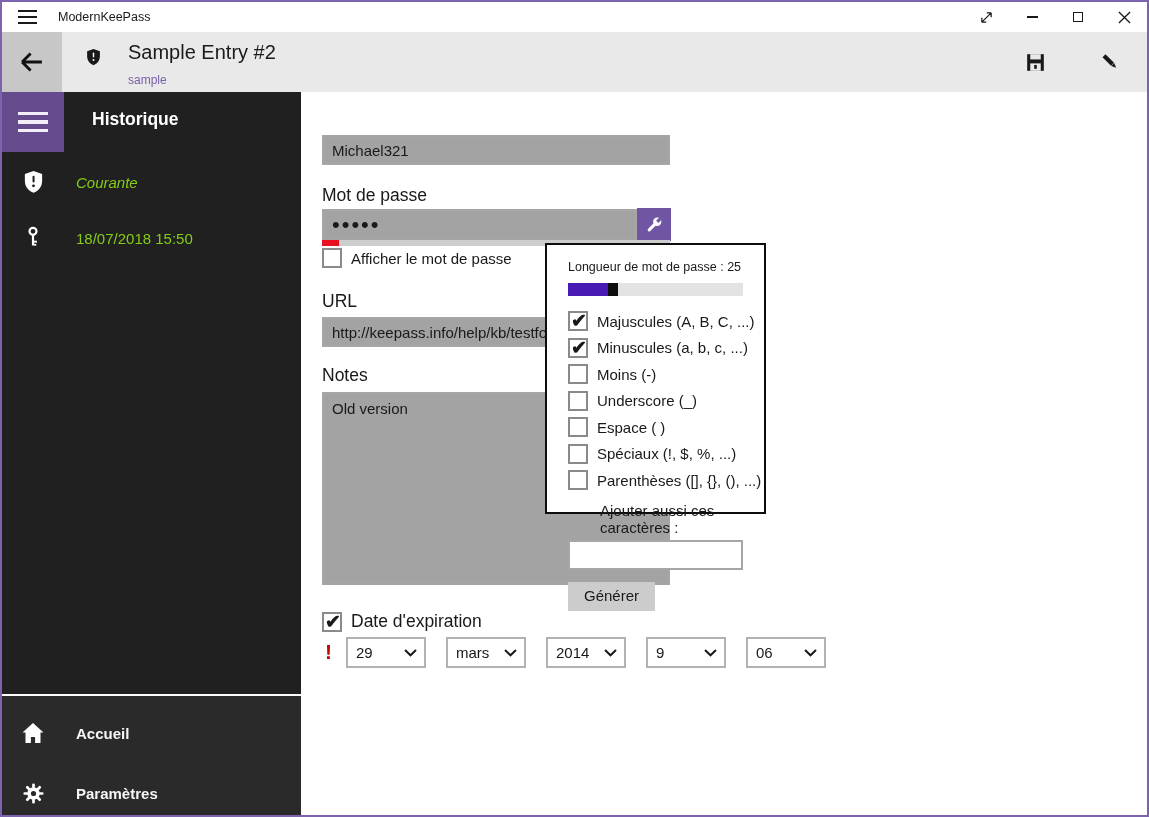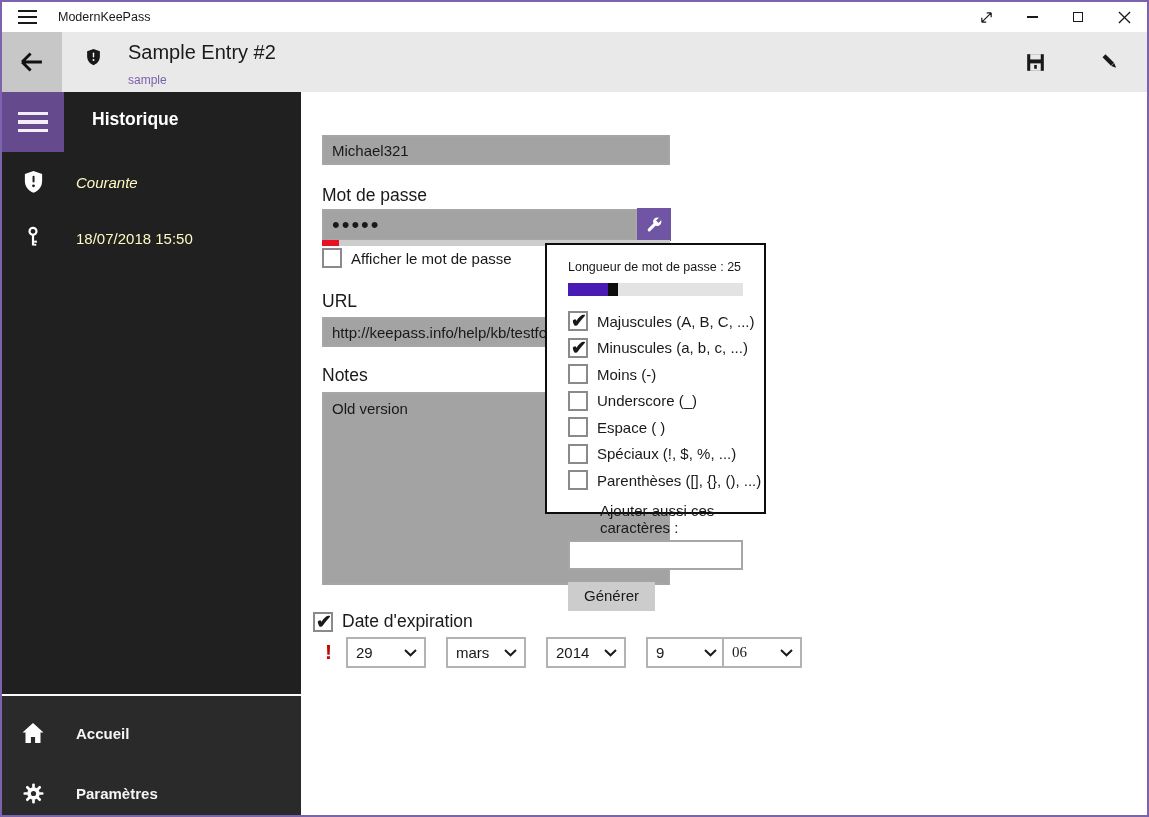--- a/index.html
+++ b/index.html
@@ -34,21 +34,21 @@
 
   
   .sidebar { position:absolute; left:0; top:90px; width:299px; bottom:0; background:#202020; }
   .side-hamburger { position:absolute; left:0; top:0; width:62px; height:60px; background:#654a8e;
                     display:flex; flex-direction:column; justify-content:center; gap:5px;
                     padding-left:16px; cursor:pointer; }
   .side-hamburger i { display:block; width:30px; height:3.4px; background:#f3eef9; }
   .side-title { position:absolute; left:90px; top:17px; font-size:17.5px; font-weight:bold; color:#fff; }
   .nav-item { position:absolute; left:0; width:100%; height:40px; display:flex; align-items:center; cursor:pointer; }
   .nav-item .nav-icon { width:62px; display:flex; justify-content:center; flex:none; }
-  .nav-label { font-size:15px; color:#fef9c3; margin-left:12px; }
+  .nav-label { font-size:15px; color:#84cc16; margin-left:12px; }
   .nav-label.italic { font-style:italic; }
   .side-footer { position:absolute; left:0; top:602px; bottom:0; width:100%; background:#2a2a2a;
                  border-top:2px solid #fafafa; }
   .side-footer .nav-label { font-weight:bold; color:#f5f5f5; }
 
   
   .main { position:absolute; left:299px; top:90px; right:0; bottom:0; background:#fff; }
   .f-label { position:absolute; left:21px; font-size:17.5px; color:#191919; }
   .t-input { position:absolute; border:2px solid #a6a6a6; background:#a3a3a3; font-family:"Liberation Sans",sans-serif;
              font-size:15px; color:#191919; padding:0 8px; outline:none; }
@@ -232,21 +232,21 @@
       <span class="cb"></span>
       <span class="cb-label">Afficher le mot de passe</span>
     </div>
 
     <div class="f-label" style="top:199px;">URL</div>
     <input class="t-input" style="left: 21px; top: 225px; width: 348px; height: 30px;" value="http://keepass.info/help/kb/testform.html">
 
     <div class="f-label" style="top:273px;">Notes</div>
     <textarea class="t-input" style="left: 21px; top: 300px; width: 348px; height: 193px; padding: 6px 8px; resize: none;">Old version</textarea>
 
-    <div class="cb-row exp-row" style="left:12px; top:519px;">
+    <div class="cb-row exp-row" style="left:21px; top:519px;">
       <span class="cb checked"></span>
       <span class="cb-label">Date d'expiration</span>
     </div>
 
     <div class="warn">!</div>
 
     <div class="dd" style="left:45px;">
       <span class="dd-value">29</span>
       <span class="dd-chev">
         <svg width="13" height="8" viewBox="0 0 13 8">
@@ -271,21 +271,21 @@
       </span>
     </div>
     <div class="dd" style="left:345px;">
       <span class="dd-value">9</span>
       <span class="dd-chev">
         <svg width="13" height="8" viewBox="0 0 13 8">
             <path d="M1 1l5.5 5.3L12 1" stroke="#191919" stroke-width="2" fill="none"></path>
           </svg>
       </span>
     </div>
-    <div class="dd" style="left:421px;font-family:Liberation Serif, serif;">
+    <div class="dd" style="left:445px;">
       <span class="dd-value">06</span>
       <span class="dd-chev">
         <svg width="13" height="8" viewBox="0 0 13 8">
             <path d="M1 1l5.5 5.3L12 1" stroke="#191919" stroke-width="2" fill="none"></path>
           </svg>
       </span>
     </div>
   </div>
 
   <div class="popup">

